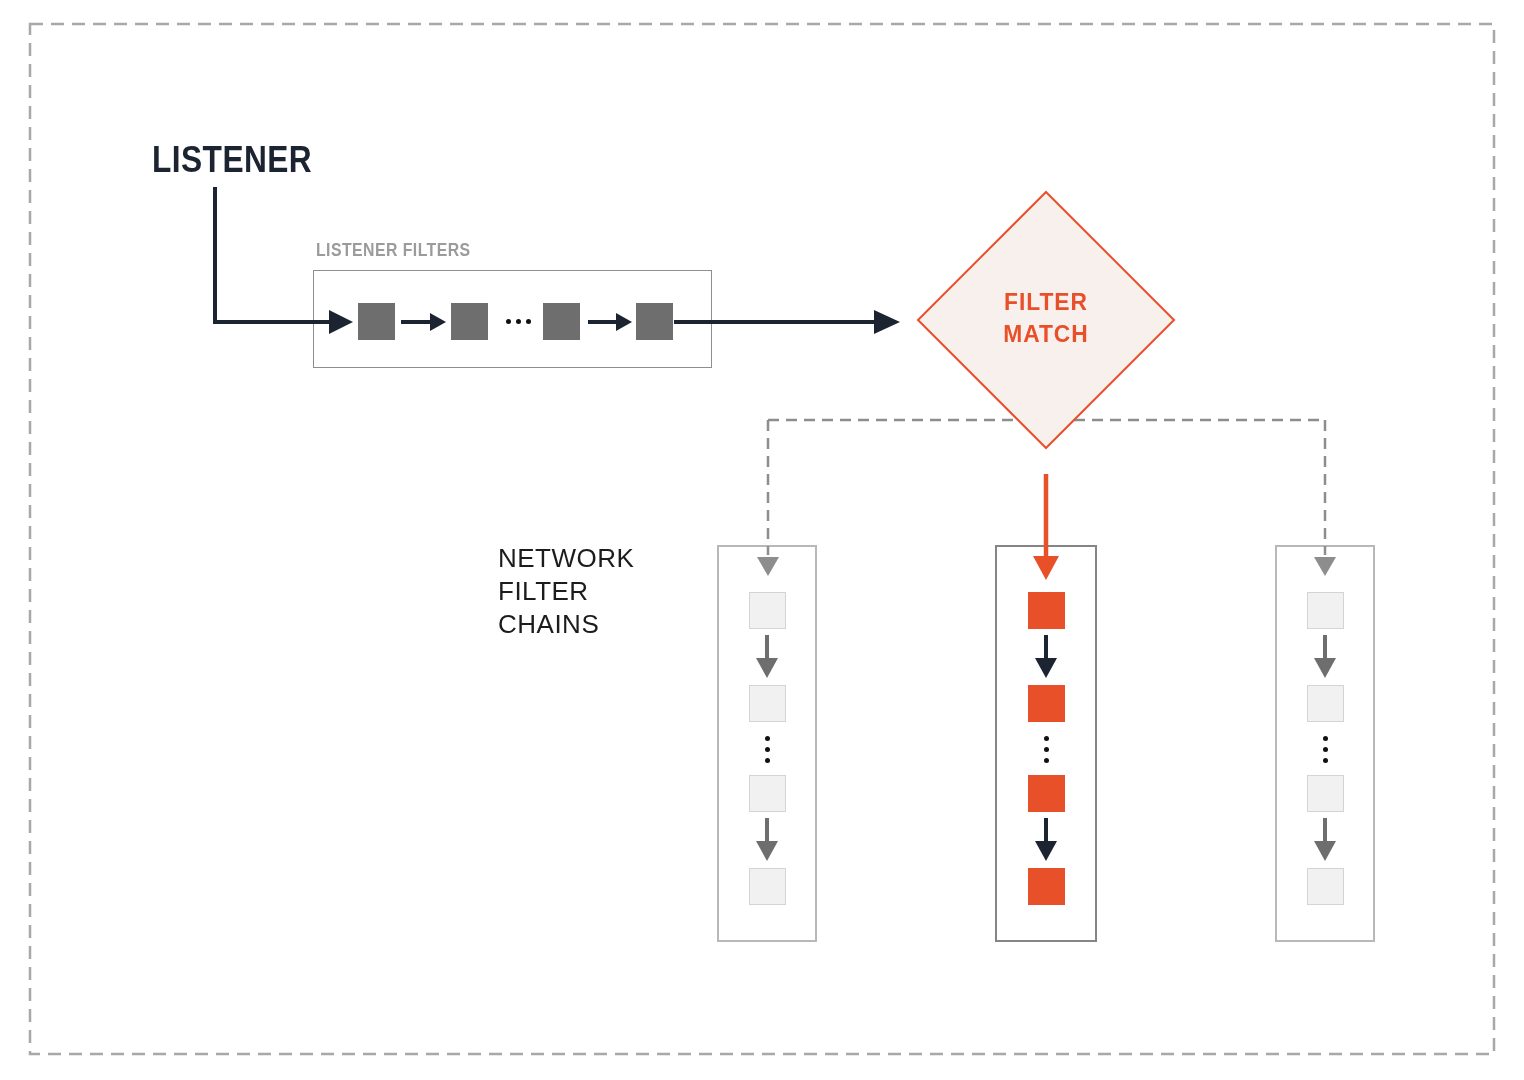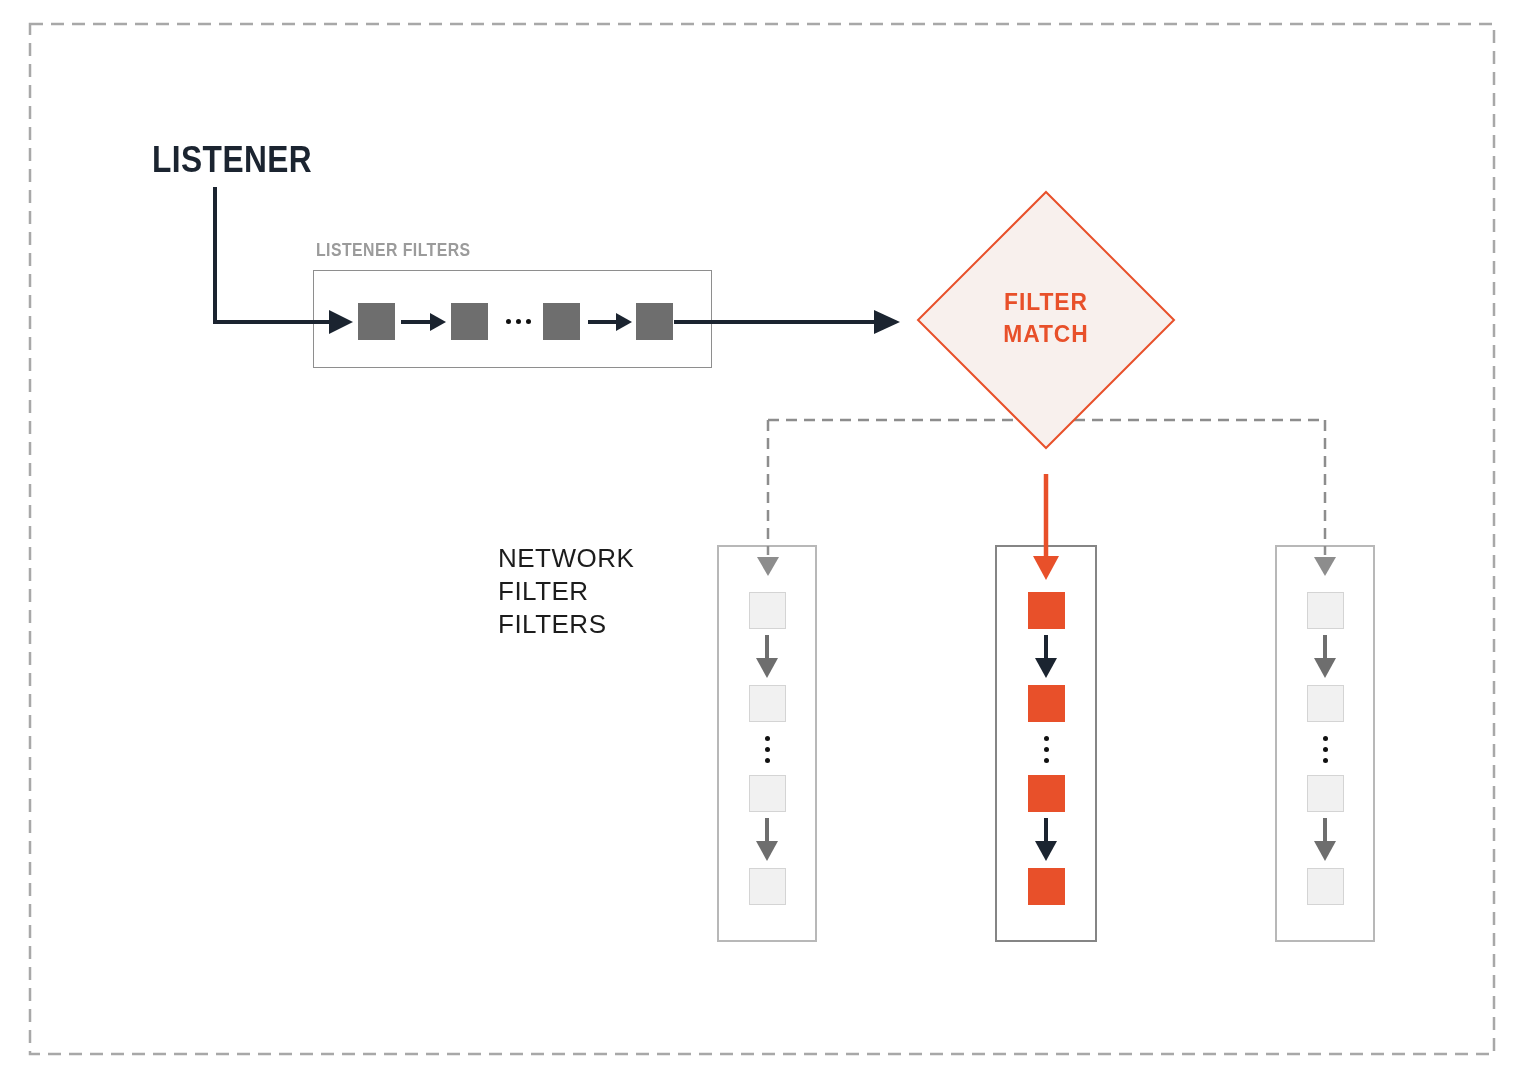--- a/index.html
+++ b/index.html
@@ -159,16 +159,16 @@
     <polygon class="gray-head" points="1325,861 1314,841 1336,841"></polygon>
   </svg>
 
   <div class="layer labels">
     <div class="lbl listener-lbl">LISTENER</div>
     <div class="lbl lfilters-lbl">LISTENER FILTERS</div>
     <div class="lbl fmatch-lbl">FILTER
 MATCH</div>
     <div class="lbl nfc-lbl">NETWORK
 FILTER
-FILTERS</div>
+CHAINS</div>
   </div>
 
 </div>
 
 </body></html>

